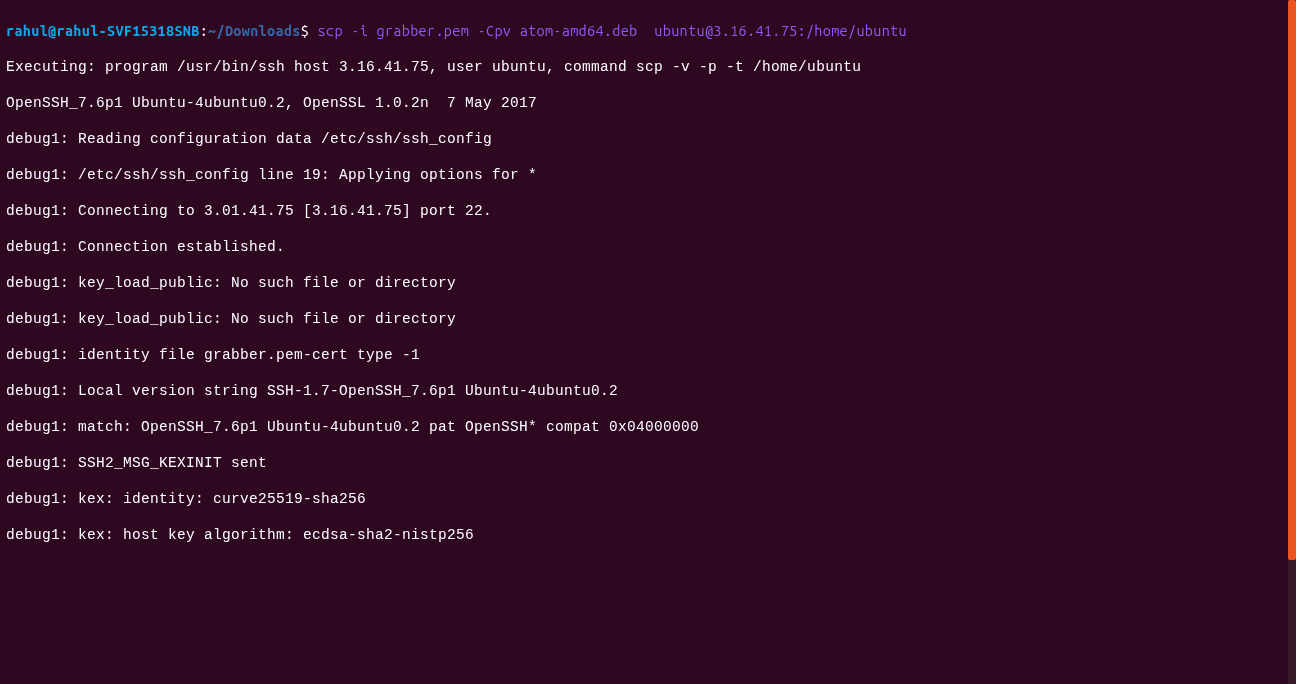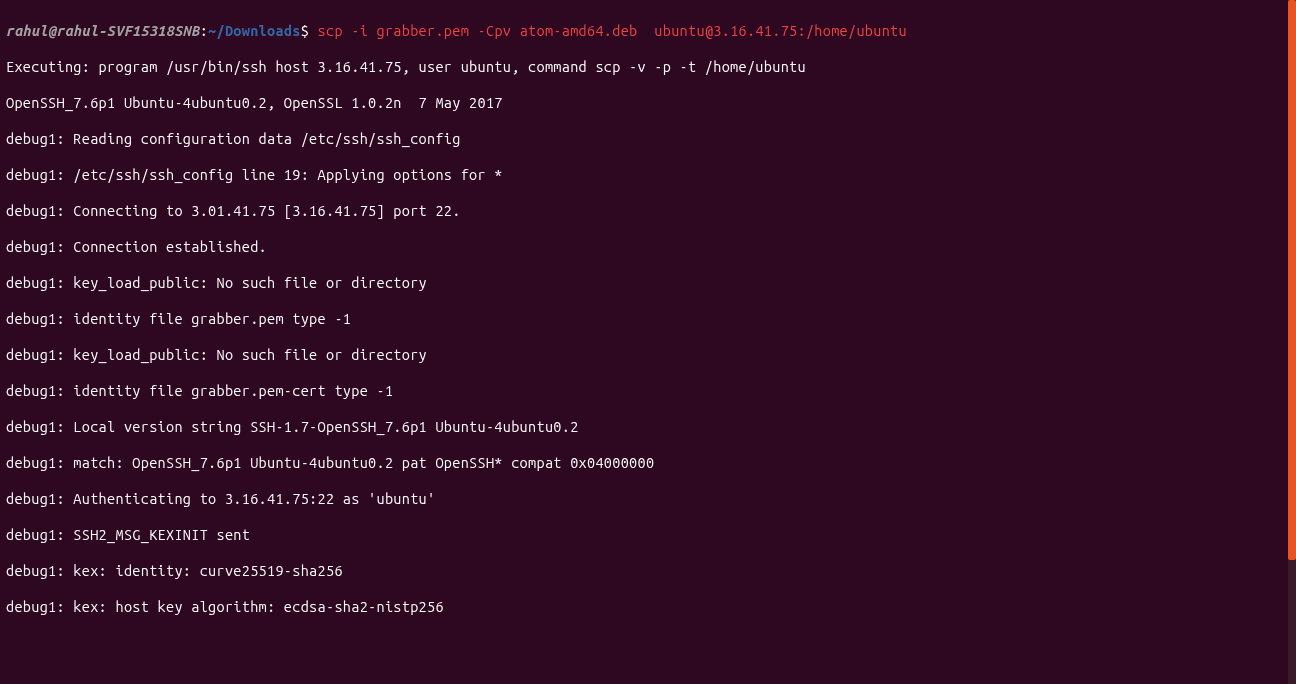--- a/index.html
+++ b/index.html
@@ -16,36 +16,36 @@
       width: 1296px;
       height: 684px;
       overflow: hidden;
       padding: 4px 6px;
     }
     .terminal {
       white-space: pre;
       letter-spacing: 0.3px;
     }
     .prompt-user {
-      color: #a3a3a3;
+      color: #0ea5e9;
       font-weight: bold;
-      font-style: italic;
     }
     .prompt-path {
       color: #3465a4;
       font-weight: bold;
     }
     .prompt-dollar {
       color: #ffffff;
     }
     .command {
-      color: #ef4444;
+      color: #8b5cf6;
     }
     .output {
       color: #ffffff;
+      font-family: Liberation Mono, monospace;
     }
     .scrollbar {
       position: absolute;
       right: 0;
       top: 0;
       width: 8px;
       height: 684px;
       background: #3a1a2a;
     }
     .scrollbar-thumb {
@@ -63,26 +63,24 @@
 
 <div class="terminal">
 <div><span class="prompt-user">rahul@rahul-SVF15318SNB</span><span class="prompt-dollar">:</span><span class="prompt-path">~</span><span class="prompt-path">/Downloads</span><span class="prompt-dollar">$</span><span class="command"> scp -i grabber.pem -Cpv atom-amd64.deb  ubuntu@3.16.41.75:/home/ubuntu</span></div>
 <div class="output">Executing: program /usr/bin/ssh host 3.16.41.75, user ubuntu, command scp -v -p -t /home/ubuntu</div>
 <div class="output">OpenSSH_7.6p1 Ubuntu-4ubuntu0.2, OpenSSL 1.0.2n  7 May 2017</div>
 <div class="output">debug1: Reading configuration data /etc/ssh/ssh_config</div>
 <div class="output">debug1: /etc/ssh/ssh_config line 19: Applying options for *</div>
 <div class="output">debug1: Connecting to 3.01.41.75 [3.16.41.75] port 22.</div>
 <div class="output">debug1: Connection established.</div>
 <div class="output">debug1: key_load_public: No such file or directory</div>
-<div class="output">debug1: identity file grabber.pem type -1</div>
 <div class="output">debug1: key_load_public: No such file or directory</div>
 <div class="output">debug1: identity file grabber.pem-cert type -1</div>
 <div class="output">debug1: Local version string SSH-1.7-OpenSSH_7.6p1 Ubuntu-4ubuntu0.2</div>
 <div class="output">debug1: match: OpenSSH_7.6p1 Ubuntu-4ubuntu0.2 pat OpenSSH* compat 0x04000000</div>
-<div class="output">debug1: Authenticating to 3.16.41.75:22 as 'ubuntu'</div>
 <div class="output">debug1: SSH2_MSG_KEXINIT sent</div>
 <div class="output">debug1: kex: identity: curve25519-sha256</div>
 <div class="output">debug1: kex: host key algorithm: ecdsa-sha2-nistp256</div>
 
 
 
 
 
 
 

